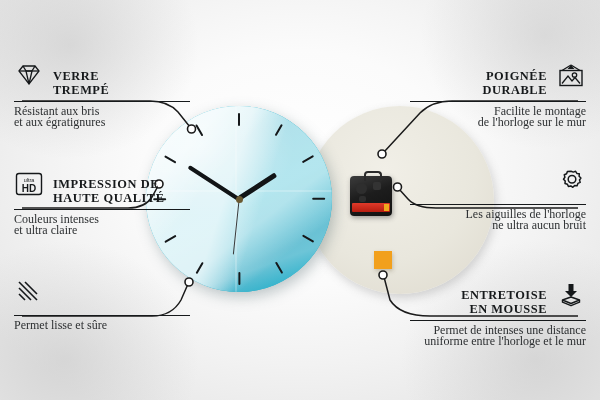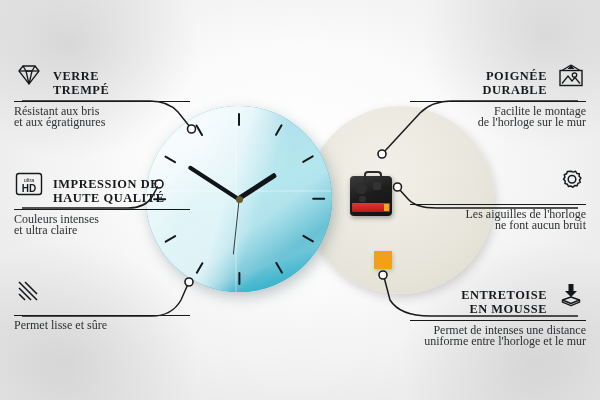--- a/index.html
+++ b/index.html
@@ -375,21 +375,21 @@
     <div class="feat-head">
       <span class="feat-icon">
         <svg width="28" height="26" viewBox="0 0 28 26" fill="none" stroke="currentColor" stroke-width="1.5" stroke-linejoin="round">
           <path d="M14 3.2 L16.3 4.1 L18.6 3.3 L19.9 5.4 L22.3 5.8 L22.1 8.3 L23.9 10 L22.5 12 L23.2 14.4 L20.9 15.4 L20.1 17.8 L17.6 17.6 L15.8 19.3 L13.8 17.9 L11.4 18.5 L10.4 16.2 L8 15.5 L8.2 13 L6.5 11.2 L7.9 9.2 L7.3 6.8 L9.6 5.8 L10.4 3.4 Z"></path>
           <circle cx="15" cy="11.2" r="3.8"></circle>
         </svg>
       </span>
     </div>
     <div class="feat-rule"></div>
     <div class="feat-sub">Les aiguilles de l'horloge
-ne font aucun bruit</div>
+ne ultra aucun bruit</div>
   </div>
 
   <div class="feature right" style="top:277px">
     <div class="feat-head">
       <span class="feat-icon">
         <svg width="28" height="26" viewBox="0 0 28 26" fill="none" stroke="currentColor" stroke-width="1.4" stroke-linejoin="round">
           <path d="M11.5 2 H16.5 V9 H20 L14 15 L8 9 H11.5 Z" fill="currentColor" stroke="none"></path>
           <path d="M14 15 L22.5 18 L14 21.5 L5.5 18 Z"></path>
           <path d="M5.5 18 V20.2 L14 23.7 L22.5 20.2 V18"></path>
         </svg>

